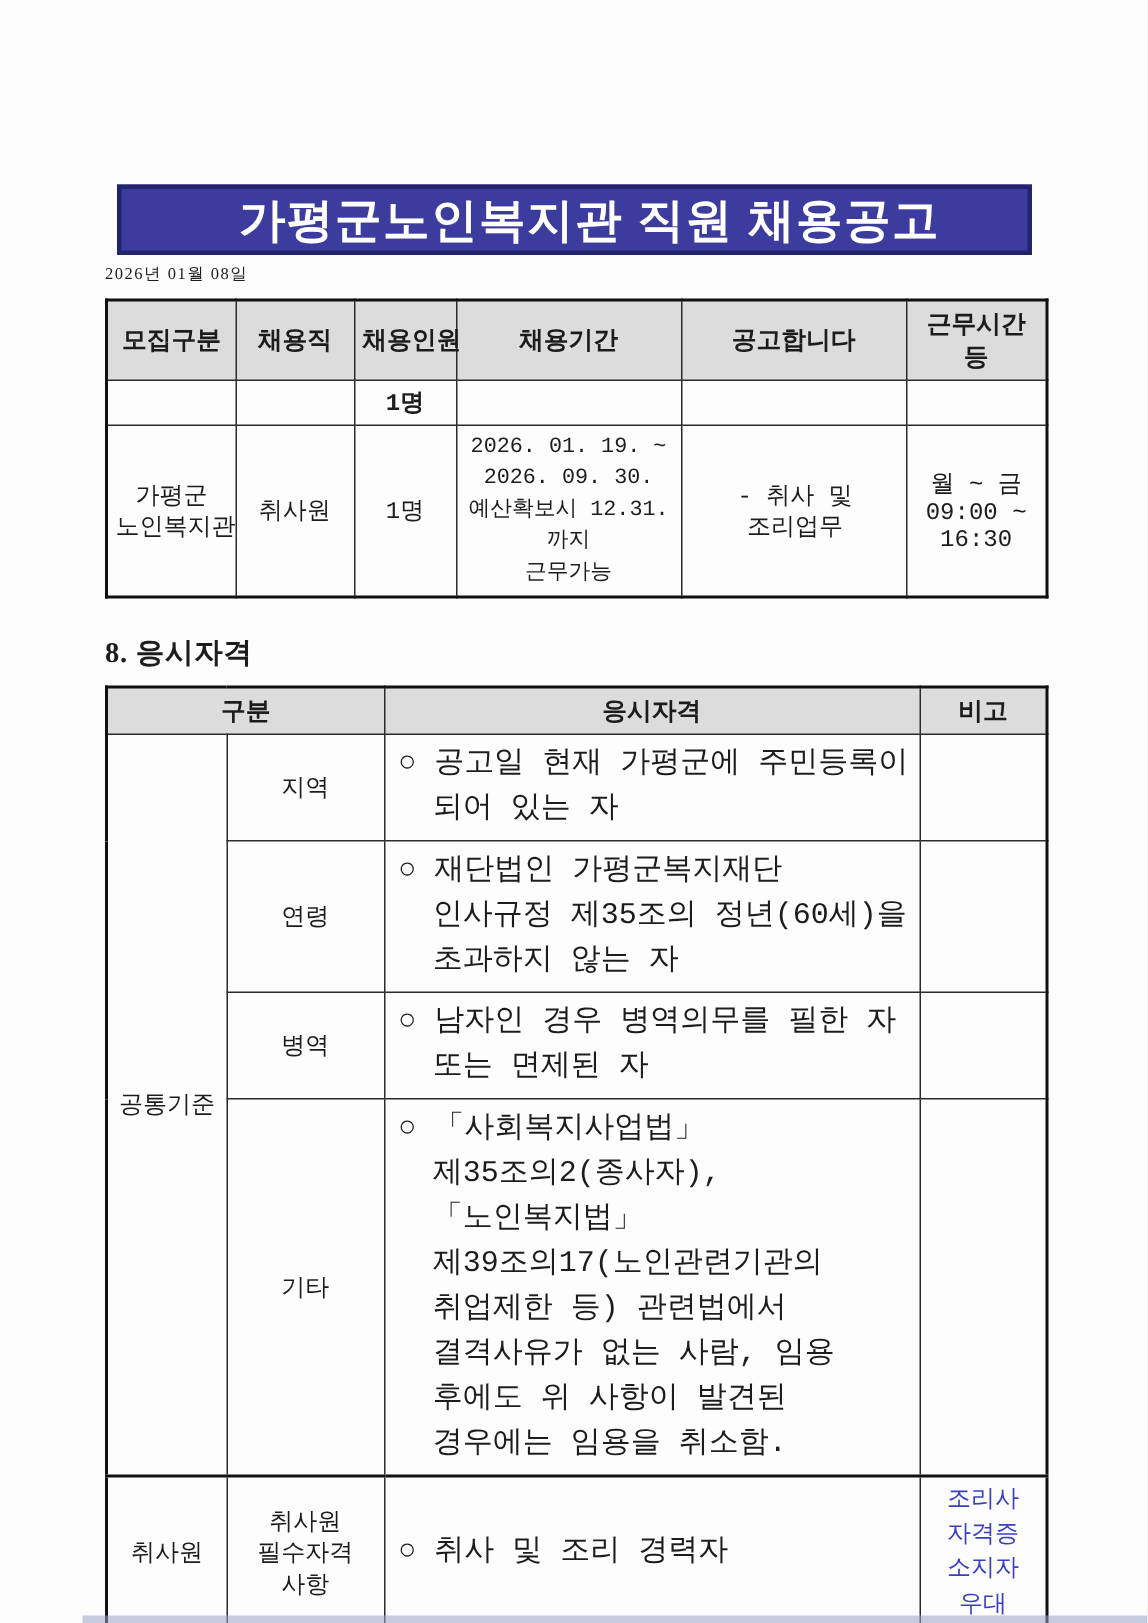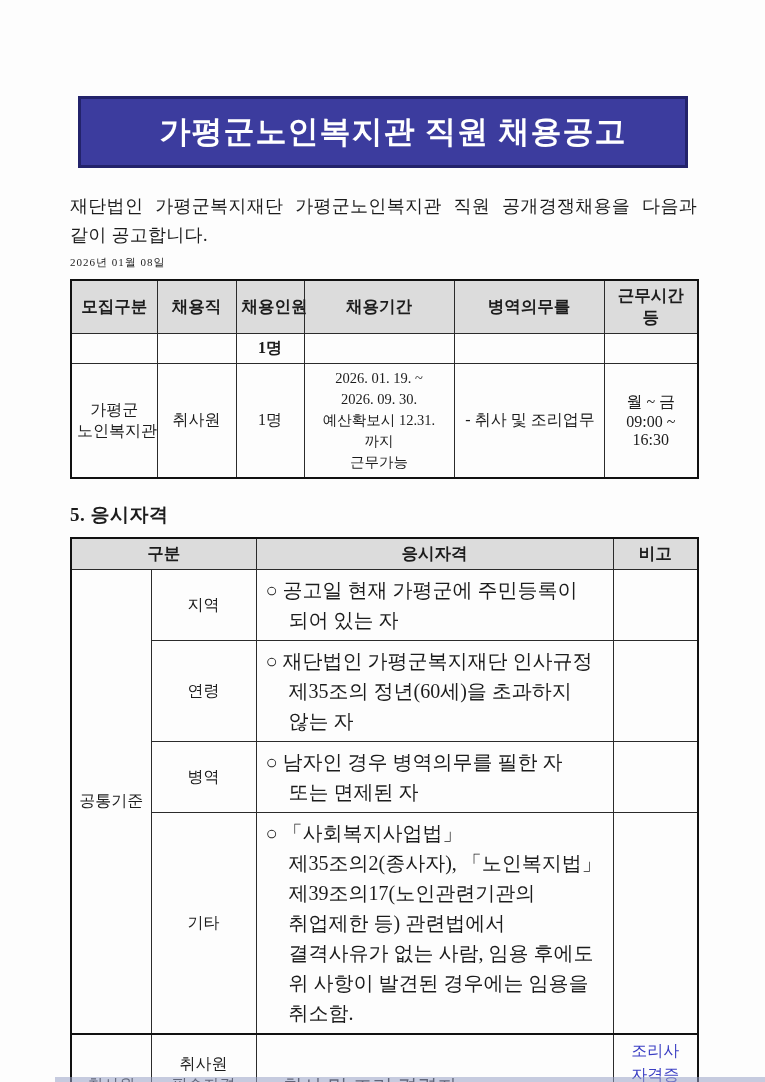--- a/index.html
+++ b/index.html
@@ -9,22 +9,23 @@
     margin:0 auto;
     background:#fdfdfd;
     box-sizing:border-box;
     padding:96px 68px 0 70px;
     font-family:"Liberation Serif","DejaVu Serif",serif;
     color:#1c1c1c;
     overflow:hidden;
   }
   .notice-no{font-size:17px;letter-spacing:0.5px;}
   .banner{
+    margin-top:27px;
     margin-left:8px;margin-right:9px;
-    height:72px;
+    height:47px;
     background:var(--banner-bg,#3c3c9e);
     border:3px solid var(--banner-border,#23236b);
     box-sizing:border-box;
     display:flex;align-items:center;justify-content:center;padding-left:20px;
   }
   .banner span{
     font-family:"Liberation Sans","DejaVu Sans",sans-serif;
     font-weight:bold;font-size:31px;
     color:var(--banner-text,#ffffff);
     letter-spacing:1px;
@@ -41,20 +42,21 @@
   h2.sec{
     margin:23px 0 0 0;
     font-size:19px;font-weight:bold;letter-spacing:0.5px;
   }
   table.doc{
     margin-top:9px;
     border-collapse:collapse;
     width:627px;
     table-layout:fixed;
     font-size:16px;
+    font-family:Liberation Mono, monospace;
   }
   table.doc th,table.doc td{
     border:1px solid #2b2b2b;
     text-align:center;vertical-align:middle;
     padding:4px 5px;
     box-sizing:border-box;
     word-break:keep-all;
   }
   table.doc{border:2px solid #111;}
   table.doc th{
@@ -89,42 +91,41 @@
 </head>
 <body>
 
 <div class="page">
 
 
   <div class="banner">
     <span>가평군노인복지관 직원 채용공고</span>
   </div>
 
-  <p class="intro">재단법인 가평군복지재단 가평군노인복지관 직원 공개경쟁채용을 다음과 같이 공고합니다.</p>
 
   <div class="date-line">2026년  01월  08일</div>
 
 
 
   <table class="doc">
     <colgroup>
       <col style="width:86px">
         <col style="width:79px">
         <col style="width:68px">
       <col style="width:150px">
         <col style="width:150px">
         <col style="width:94px">
     </colgroup>
     <tbody>
       <tr>
         <th>모집구분</th>
         <th>채용직</th>
         <th>채용인원</th>
         <th>채용기간</th>
-        <th>병역의무를</th>
+        <th>공고합니다</th>
         <th>근무시간 등</th>
       </tr>
       <tr class="subrow">
         <td></td>
         <td></td>
         <td>1명</td>
         <td></td>
         <td></td>
         <td></td>
       </tr>
@@ -137,21 +138,21 @@
 2026. 09. 30.
 예산확보시 12.31.까지
 근무가능</td>
         <td class="left">- 취사 및 조리업무</td>
         <td class="pre">월 ~ 금
 09:00 ~ 16:30</td>
       </tr>
     </tbody>
   </table>
 
-  <h2 class="sec">5. 응시자격</h2>
+  <h2 class="sec">8. 응시자격</h2>
 
   <table class="doc">
     <colgroup>
       <col style="width:80px">
         <col style="width:105px">
         <col style="width:357px">
         <col style="width:85px">
     </colgroup>
     <tbody>
       <tr>

